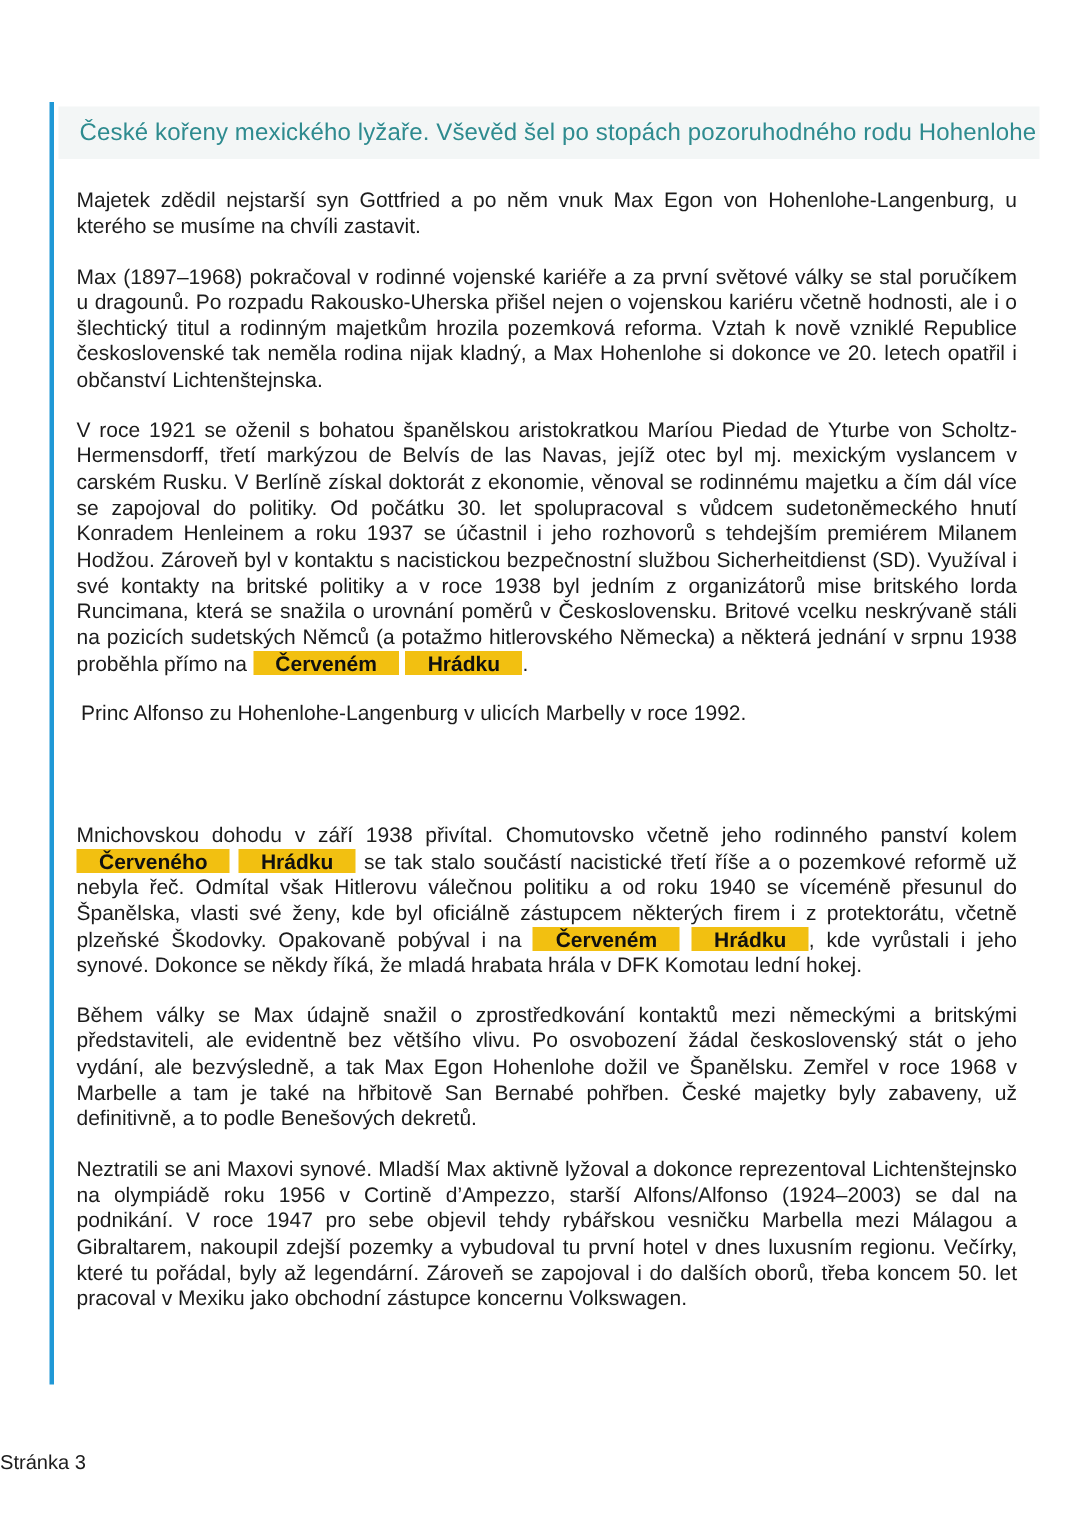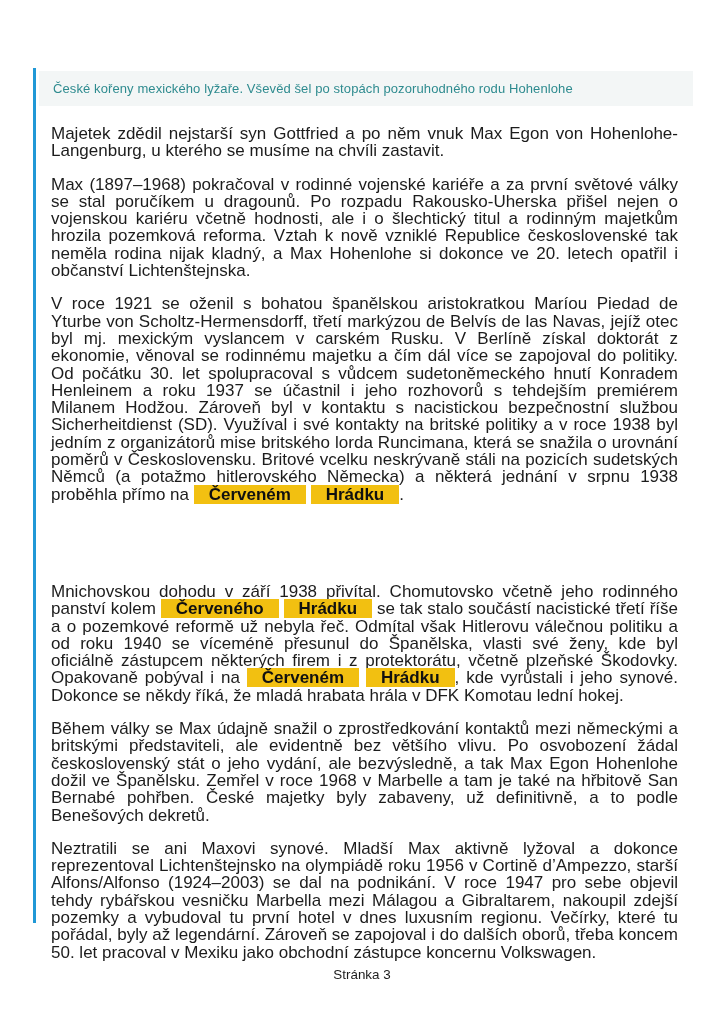--- a/index.html
+++ b/index.html
@@ -20,30 +20,30 @@
 
   .header-band {
     position: absolute;
     left: 39px; top: 71px;
     width: 654px; height: 35px;
     box-sizing: border-box;
     display: flex; align-items: center;
     padding-left: 14px;
   }
   .header-band .title {
-    font-size: 13px;
+    font-size: 16px;
     letter-spacing: 0.1px;
     white-space: nowrap;
   }
 
   .text-column {
     position: absolute;
     left: 51px; top: 125px;
     width: 627px;
-    font-size: 17px;
+    font-size: 14px;
     line-height: 17.3px;
     color: #1c1c1c;
   }
   .text-column p {
     margin: 0 0 16px 0;
     text-align: justify;
     text-justify: inter-word;
   }
   .text-column p.caption {
     text-align: left;
@@ -54,40 +54,41 @@
   .hl {
     font-weight: bold;
     color: #101010;
     padding: 0 15px;
   }
 
   .footer {
     position: absolute;
     left: 0; top: 967px;
     width: 100%;
-    text-align: center;
+    text-align: left;
     font-size: 13.4px;
     color: #1c1c1c;
   }
 </style>
 </head>
 <body>
 
 <div class="page">
 
   <div class="accent-line" style="background: rgb(32, 152, 214);"></div>
 
   <div class="header-band" style="background: rgb(243, 246, 246); color: rgb(46, 139, 143);">
     <span class="title">České kořeny mexického lyžaře. Vševěd šel po stopách pozoruhodného rodu Hohenlohe</span>
   </div>
 
   <div class="text-column" id="paragraphs" style="color: rgb(28, 28, 28);">
       <p class="body"><span>Majetek zdědil nejstarší syn Gottfried a po něm vnuk Max Egon von Hohenlohe-Langenburg, u kterého se musíme na chvíli zastavit.</span></p>
       <p class="body"><span>Max (1897–1968) pokračoval v rodinné vojenské kariéře a za první světové války se stal poručíkem u dragounů. Po rozpadu Rakousko-Uherska přišel nejen o vojenskou kariéru včetně hodnosti, ale i o šlechtický titul a rodinným majetkům hrozila pozemková reforma. Vztah k nově vzniklé Republice československé tak neměla rodina nijak kladný, a Max Hohenlohe si dokonce ve 20. letech opatřil i občanství Lichtenštejnska.</span></p>
       <p class="body"><span>V roce 1921 se oženil s bohatou španělskou aristokratkou Maríou Piedad de Yturbe von Scholtz-Hermensdorff, třetí markýzou de Belvís de las Navas, jejíž otec byl mj. mexickým vyslancem v carském Rusku. V Berlíně získal doktorát z ekonomie, věnoval se rodinnému majetku a čím dál více se zapojoval do politiky. Od počátku 30. let spolupracoval s vůdcem sudetoněmeckého hnutí Konradem Henleinem a roku 1937 se účastnil i jeho rozhovorů s tehdejším premiérem Milanem Hodžou. Zároveň byl v kontaktu s nacistickou bezpečnostní službou Sicherheitdienst (SD). Využíval i své kontakty na britské politiky a v roce 1938 byl jedním z organizátorů mise britského lorda Runcimana, která se snažila o urovnání poměrů v Československu. Britové vcelku neskrývaně stáli na pozicích sudetských Němců (a potažmo hitlerovského Německa) a některá jednání v srpnu 1938 proběhla přímo na </span><span class="hl" style="background: rgb(242, 192, 17);">Červeném</span><span> </span><span class="hl" style="background: rgb(242, 192, 17);">Hrádku</span><span>.</span></p>
+      <p class="caption"><span>Princ Alfonso zu Hohenlohe-Langenburg v ulicích Marbelly v roce 1992.</span></p>
       <div class="image-gap"></div>
       <p class="body"><span>Mnichovskou dohodu v září 1938 přivítal. Chomutovsko včetně jeho rodinného panství kolem </span><span class="hl" style="background: rgb(242, 192, 17);">Červeného</span><span> </span><span class="hl" style="background: rgb(242, 192, 17);">Hrádku</span><span> se tak stalo součástí nacistické třetí říše a o pozemkové reformě už nebyla řeč. Odmítal však Hitlerovu válečnou politiku a od roku 1940 se víceméně přesunul do Španělska, vlasti své ženy, kde byl oficiálně zástupcem některých firem i z protektorátu, včetně plzeňské Škodovky. Opakovaně pobýval i na </span><span class="hl" style="background: rgb(242, 192, 17);">Červeném</span><span> </span><span class="hl" style="background: rgb(242, 192, 17);">Hrádku</span><span>, kde vyrůstali i jeho synové. Dokonce se někdy říká, že mladá hrabata hrála v DFK Komotau lední hokej.</span></p>
       <p class="body"><span>Během války se Max údajně snažil o zprostředkování kontaktů mezi německými a britskými představiteli, ale evidentně bez většího vlivu. Po osvobození žádal československý stát o jeho vydání, ale bezvýsledně, a tak Max Egon Hohenlohe dožil ve Španělsku. Zemřel v roce 1968 v Marbelle a tam je také na hřbitově San Bernabé pohřben. České majetky byly zabaveny, už definitivně, a to podle Benešových dekretů.</span></p>
       <p class="body"><span>Neztratili se ani Maxovi synové. Mladší Max aktivně lyžoval a dokonce reprezentoval Lichtenštejnsko na olympiádě roku 1956 v Cortině d’Ampezzo, starší Alfons/Alfonso (1924–2003) se dal na podnikání. V roce 1947 pro sebe objevil tehdy rybářskou vesničku Marbella mezi Málagou a Gibraltarem, nakoupil zdejší pozemky a vybudoval tu první hotel v dnes luxusním regionu. Večírky, které tu pořádal, byly až legendární. Zároveň se zapojoval i do dalších oborů, třeba koncem 50. let pracoval v Mexiku jako obchodní zástupce koncernu Volkswagen.</span></p>
     </div>
 
   <div class="footer">
     <span>Stránka 3</span>
   </div>
 

